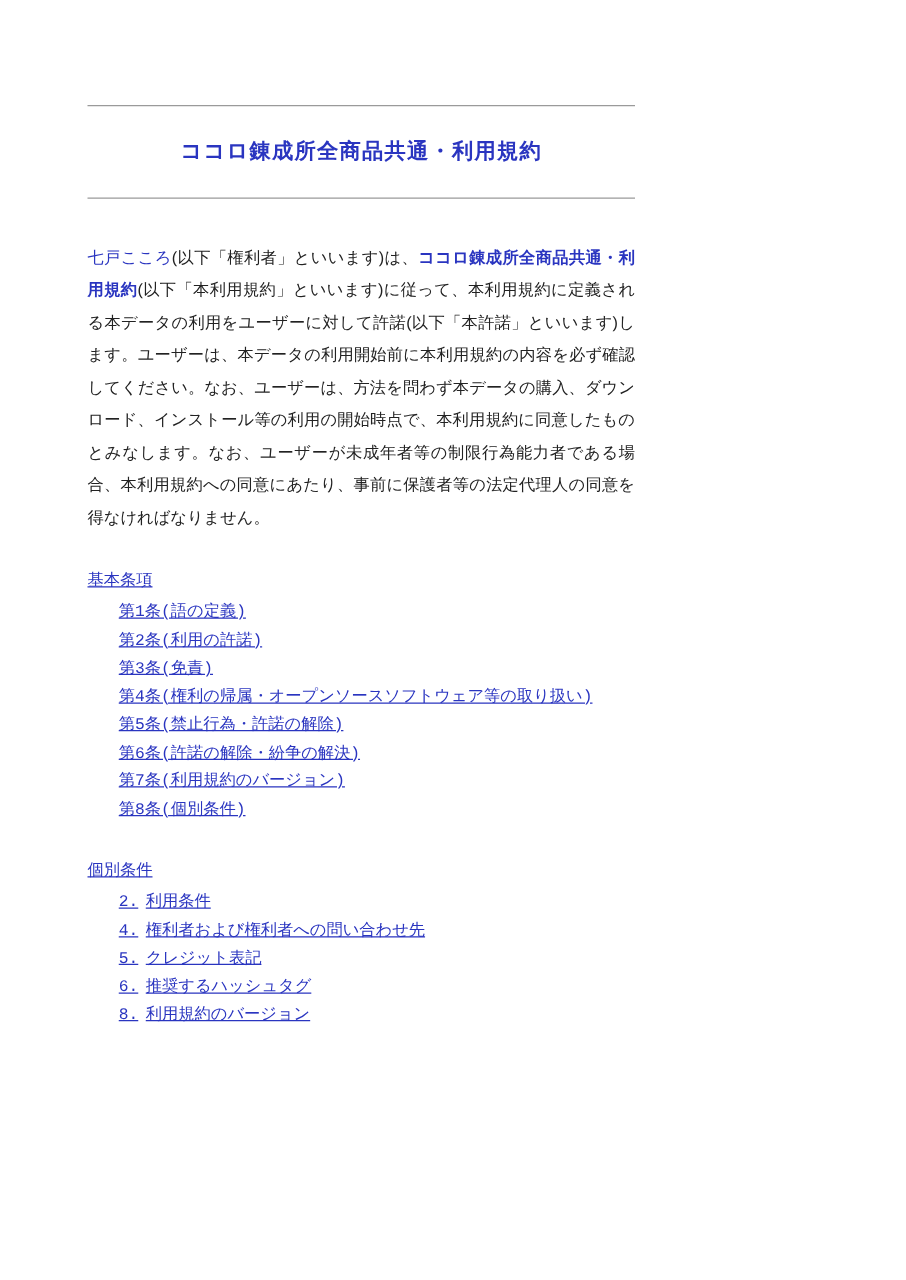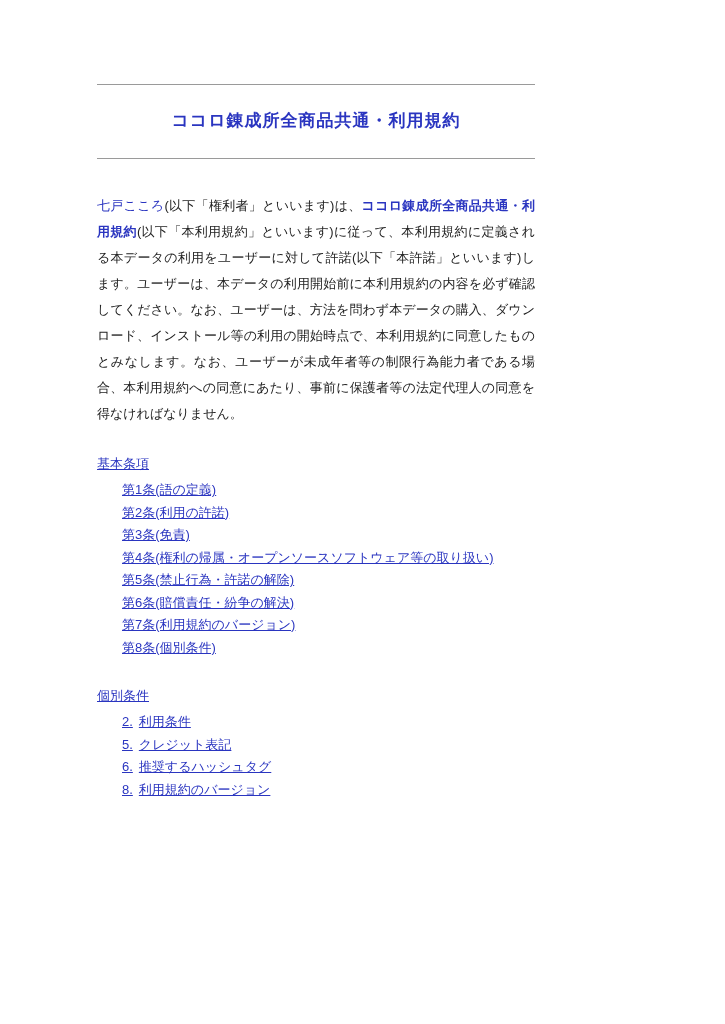--- a/index.html
+++ b/index.html
@@ -15,21 +15,20 @@
     width:725px;
     height:1024px;
     font-family:"Liberation Sans","DejaVu Sans",sans-serif;
     color:var(--text);
     -webkit-font-smoothing:antialiased;
   }
   .page{
     box-sizing:border-box;
     width:578px;
     padding:84px 70px 40px 70px;
-    margin-left:27px;
   }
   hr.rule{
     border:none;
     border-top:1px solid #9a9a9a;
     margin:0;
     height:0;
   }
   h1.doc-title{
     margin:24px 0 26px 0;
     text-align:center;
@@ -64,20 +63,21 @@
   }
   .heading-link{
     display:inline-block;
     font-size:13px;
     margin-bottom:4px;
   }
   ul.article-list, ol.item-list{
     list-style:none;
     margin:2px 0 0 0;
     padding:0 0 0 25px;
+    font-family:Liberation Mono, monospace;
   }
   ul.article-list li, ol.item-list li{
     line-height:22.5px;
   }
   ol.item-list a{
     text-decoration:underline;
   }
   ol.item-list .num{
     margin-right:6px;
   }
@@ -96,29 +96,30 @@
   <p class="intro"><a class="inline-link">七戸こころ</a><span>(以下「権利者」といいます)は、</span><span class="terms-name">ココロ錬成所全商品共通・利用規約</span><span>(以下「本利用規約」といいます)に従って、本利用規約に定義される本データの利用をユーザーに対して許諾(以下「本許諾」といいます)します。ユーザーは、本データの利用開始前に本利用規約の内容を必ず確認してください。なお、ユーザーは、方法を問わず本データの購入、ダウンロード、インストール等の利用の開始時点で、本利用規約に同意したものとみなします。なお、ユーザーが未成年者等の制限行為能力者である場合、本利用規約への同意にあたり、事前に保護者等の法定代理人の同意を得なければなりません。</span></p>
 
   <div class="section">
     <a class="heading-link">基本条項</a>
     <ul class="article-list">
       <li><a>第1条(語の定義)</a></li>
       <li><a>第2条(利用の許諾)</a></li>
       <li><a>第3条(免責)</a></li>
       <li><a>第4条(権利の帰属・オープンソースソフトウェア等の取り扱い)</a></li>
       <li><a>第5条(禁止行為・許諾の解除)</a></li>
-      <li><a>第6条(賠償責任・紛争の解決)</a></li>
+      <li><a>第6条(許諾の解除・紛争の解決)</a></li>
       <li><a>第7条(利用規約のバージョン)</a></li>
       <li><a>第8条(個別条件)</a></li>
     </ul>
   </div>
 
   <div class="section">
     <a class="heading-link">個別条件</a>
     <ol class="item-list">
       <li><a><span class="num">2.</span><span>利用条件</span></a></li>
+      <li><a><span class="num">4.</span><span>権利者および権利者への問い合わせ先</span></a></li>
       <li><a><span class="num">5.</span><span>クレジット表記</span></a></li>
       <li><a><span class="num">6.</span><span>推奨するハッシュタグ</span></a></li>
       <li><a><span class="num">8.</span><span>利用規約のバージョン</span></a></li>
     </ol>
   </div>
 
 </div>
 
 </body></html>

